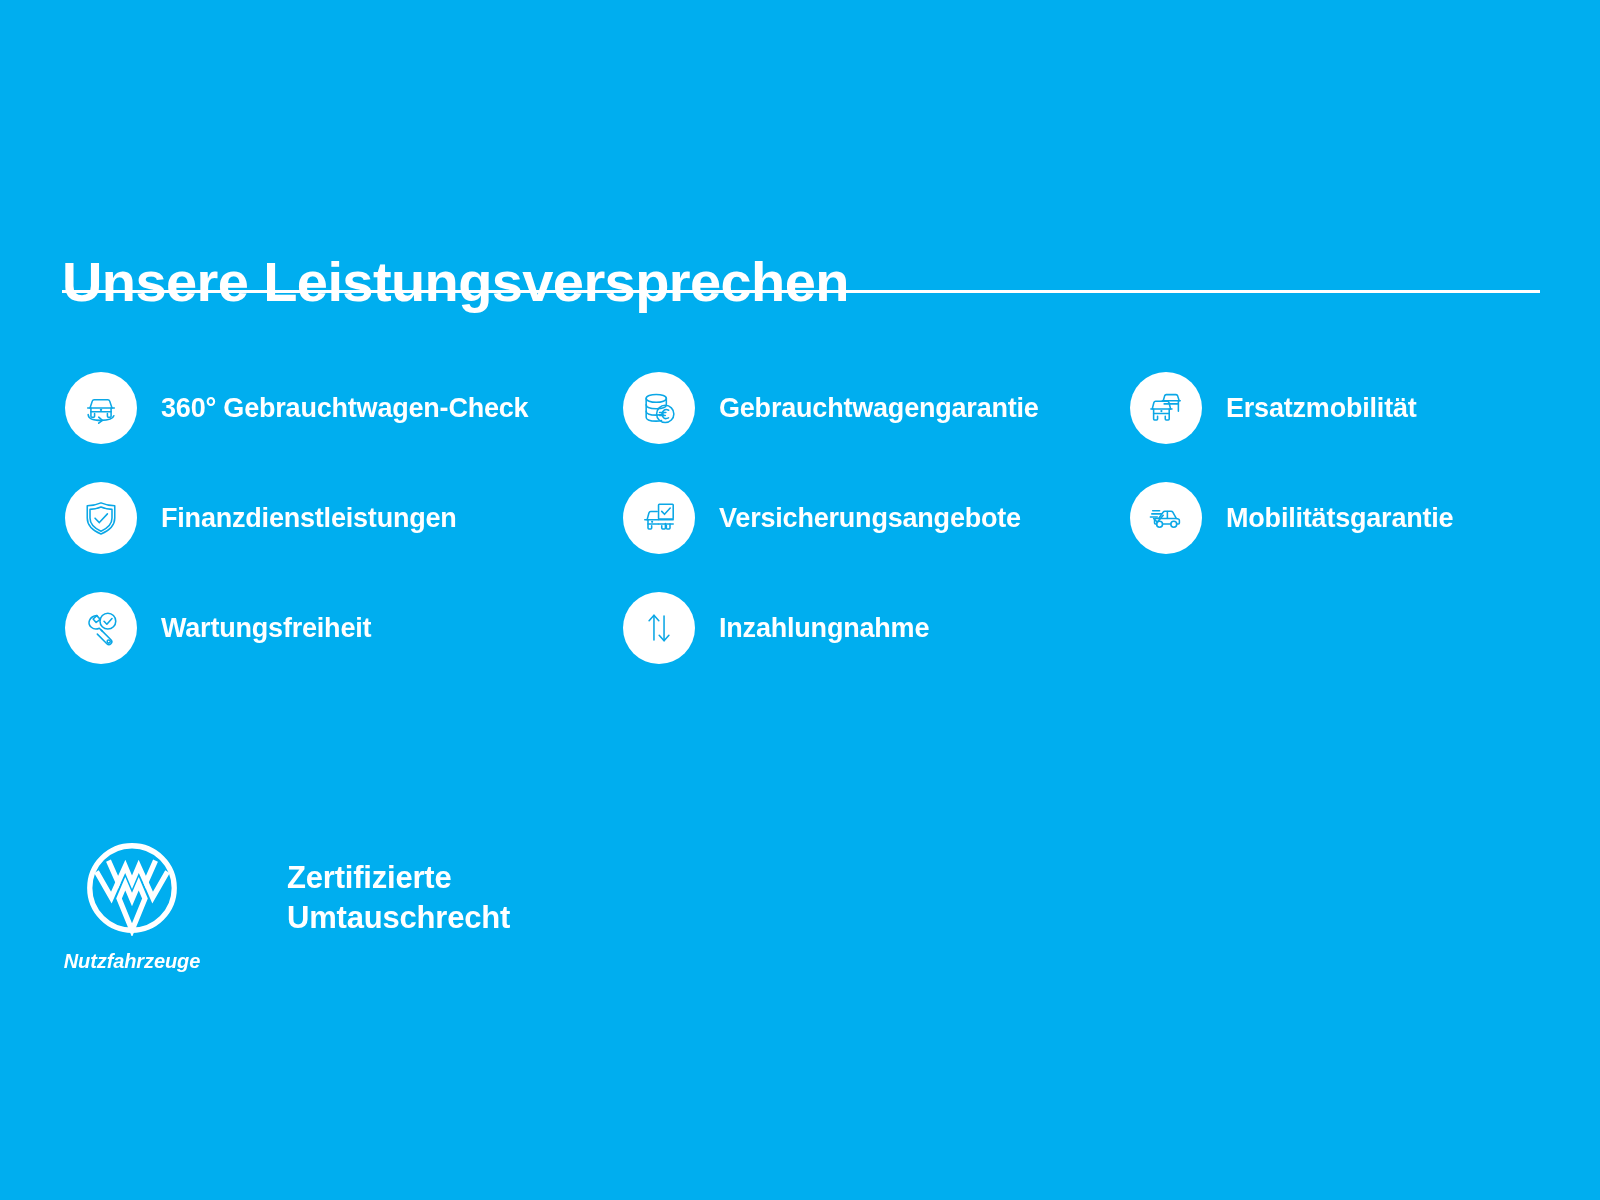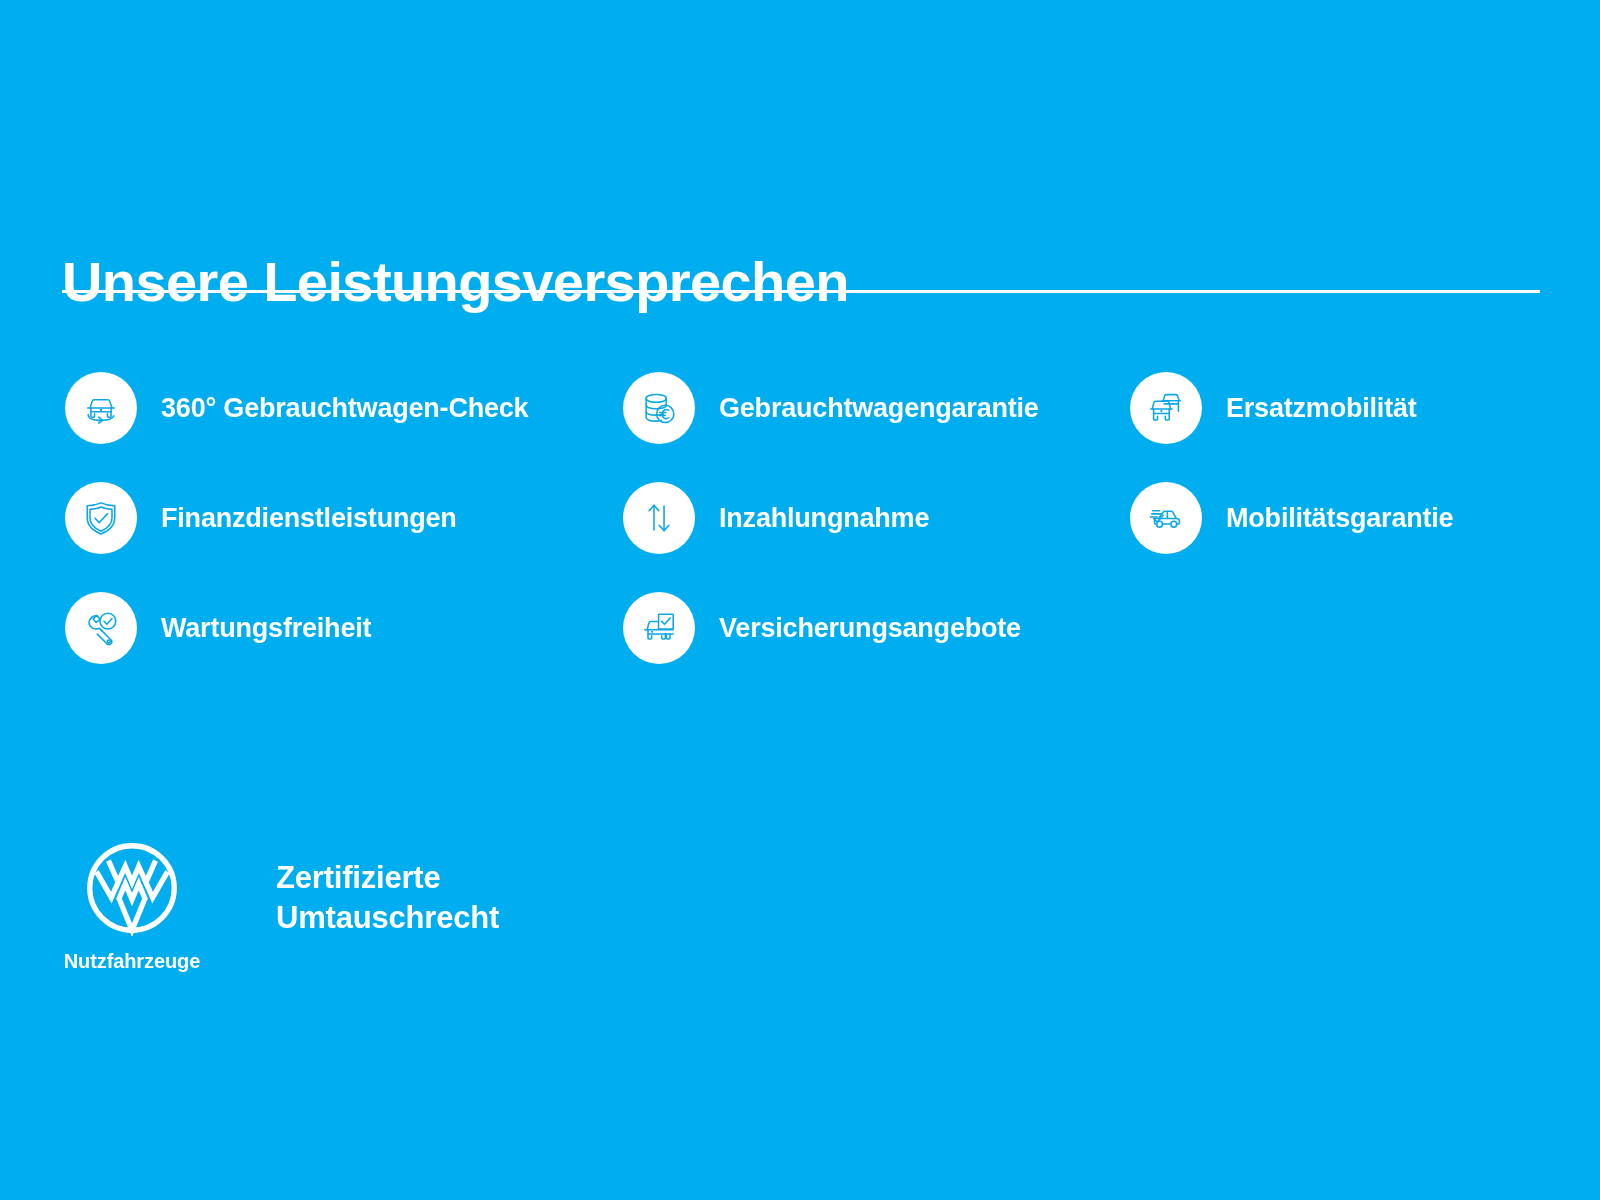--- a/index.html
+++ b/index.html
@@ -111,20 +111,21 @@
     position: absolute;
     left: 62px;
     top: 840px;
     display: flex;
     align-items: flex-start;
   }
 
   .brand-mark {
     position: relative;
     width: 180px;
+    font-style: italic;
   }
   .brand-logo {
     display: block;
     width: 96px;
     height: 96px;
     margin-left: 22px;
   }
   .brand-logo * {
     fill: none;
     stroke: #FFFFFF;
@@ -135,21 +136,21 @@
     margin-left: 0;
     font-size: 20px;
     font-weight: 700;
     color: #FFFFFF;
     letter-spacing: -0.1px;
     text-align: center;
     width: 140px;
   }
 
   .brand-claim {
-    margin-left: 34px;
+    margin-left: 45px;
     margin-top: 18px;
     font-size: 31px;
     font-weight: 700;
     color: #FFFFFF;
     line-height: 1.28;
     letter-spacing: -0.2px;
   }
   .brand-claim-line { display: block; }
 </style>
 </head>
@@ -218,50 +219,50 @@
             <ellipse cx="21" cy="13.5" rx="11" ry="4.3"></ellipse>
             <path d="M10 13.5 L10 20.5 Q10 24.8 21 24.8 Q32 24.8 32 20.5 L32 13.5"></path>
             <path d="M10 20.5 L10 27.5 Q10 31.8 21 31.8 Q26.2 31.8 29 30.6"></path>
             <path d="M10 27.5 L10 34 Q10 38.3 21 38.3 Q24.4 38.3 26.8 37.7"></path>
             <circle cx="30.8" cy="30.5" r="9.4"></circle>
             <path d="M34.6 26.4 Q28.8 23.8 27.2 30.5 Q28.2 37.6 34.4 34.8"></path>
             <path d="M24.6 29 L31.5 29 M24.6 32.2 L30.8 32.2"></path>
           </svg>
         </span>
         <span class="feature-label">Gebrauchtwagengarantie</span>
-      </div>
-
-      <div class="feature-item">
-        <span class="feature-badge">
-          <svg viewBox="0 0 48 48">
-            <path d="M18.5 37 L18.5 10.5"></path>
-            <path d="M13.2 16 L18.5 10 L23.8 16"></path>
-            <path d="M29.5 11 L29.5 37.5"></path>
-            <path d="M24.2 32 L29.5 38 L34.8 32"></path>
-          </svg>
-        </span>
-        <span class="feature-label">Inzahlungnahme</span>
       </div>
 
       <div class="feature-item">
         <span class="feature-badge">
           <svg viewBox="0 0 48 48">
             <path d="M11 26 L13 18.5 Q13.5 17 15 17 L22 17"></path>
             <path d="M8.5 26 L23 26"></path>
             <path d="M12 26 L12 35 Q12 36 13 36 L15 36 Q16 36 16 35 L16 32.5"></path>
             <path d="M31 30 L31 35 Q31 36 30 36 L28 36 Q27 36 27 35 L27 32.5"></path>
             <path d="M12 30.5 L23 30.5"></path>
             <circle class="solid" cx="16.5" cy="28.2" r="1.2"></circle>
             <rect x="23.5" y="9" width="16" height="16" rx="0.8"></rect>
             <path d="M27 16.8 L30 20 L36.2 13.2"></path>
             <path d="M23.5 26 L39.5 26 M23.5 30.5 L39.5 30.5"></path>
             <path d="M36 30.5 L36 35 Q36 36 35 36 L33 36 Q32 36 32 35 L32 32"></path>
           </svg>
         </span>
         <span class="feature-label">Versicherungsangebote</span>
+      </div>
+
+      <div class="feature-item">
+        <span class="feature-badge">
+          <svg viewBox="0 0 48 48">
+            <path d="M18.5 37 L18.5 10.5"></path>
+            <path d="M13.2 16 L18.5 10 L23.8 16"></path>
+            <path d="M29.5 11 L29.5 37.5"></path>
+            <path d="M24.2 32 L29.5 38 L34.8 32"></path>
+          </svg>
+        </span>
+        <span class="feature-label">Inzahlungnahme</span>
       </div>
 
     </div>
 
     <div class="feature-col col-3">
 
       <div class="feature-item">
         <span class="feature-badge">
           <svg viewBox="0 0 48 48">
             <path d="M21 16 L22.6 10.5 Q23 9.4 24.2 9.4 L35 9.4 Q36.2 9.4 36.6 10.5 L38.4 16"></path>

